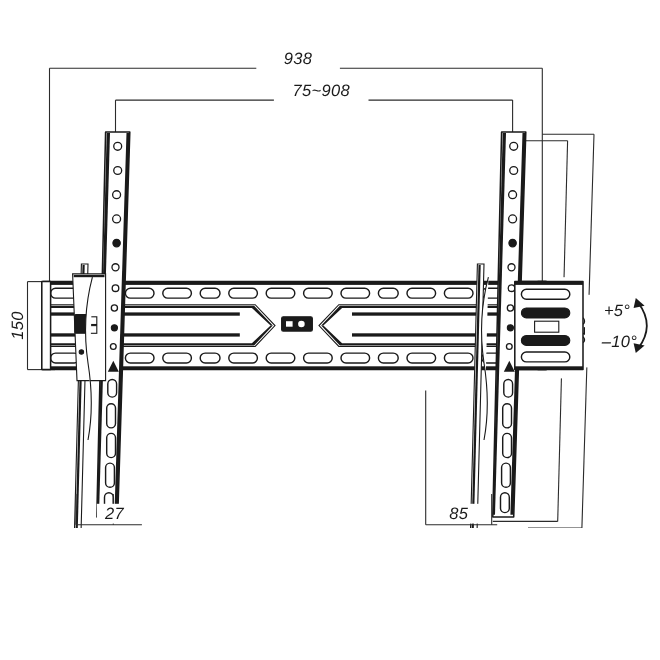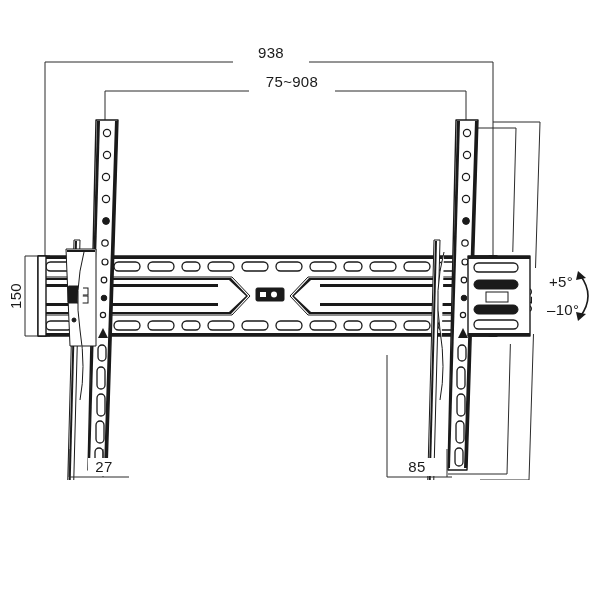--- a/index.html
+++ b/index.html
@@ -9,20 +9,21 @@
   }
   body {
     font-family: "Liberation Sans", sans-serif;
   }
   #drawing-root {
     position: relative;
     width: 600px;
     height: 480px;
     background: #8b5cf6;
     overflow: hidden;
+    font-style: italic;
   }
   svg#tech-drawing {
     display: block;
     width: 600px;
     height: 600px;
   }
   .dim-line {
     stroke: #2b2b2b;
     stroke-width: 1;
     fill: none;

